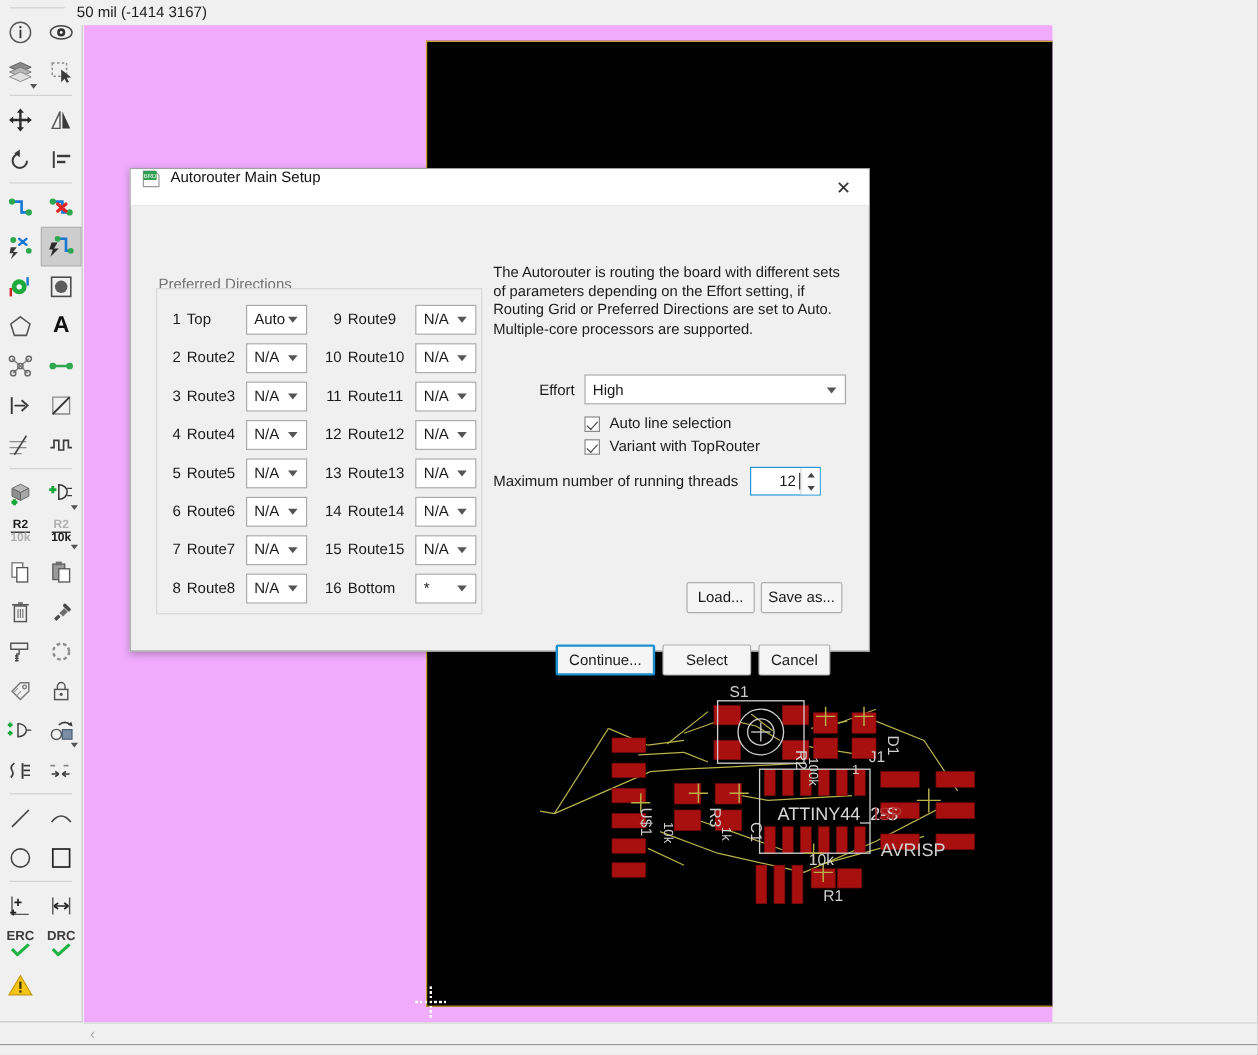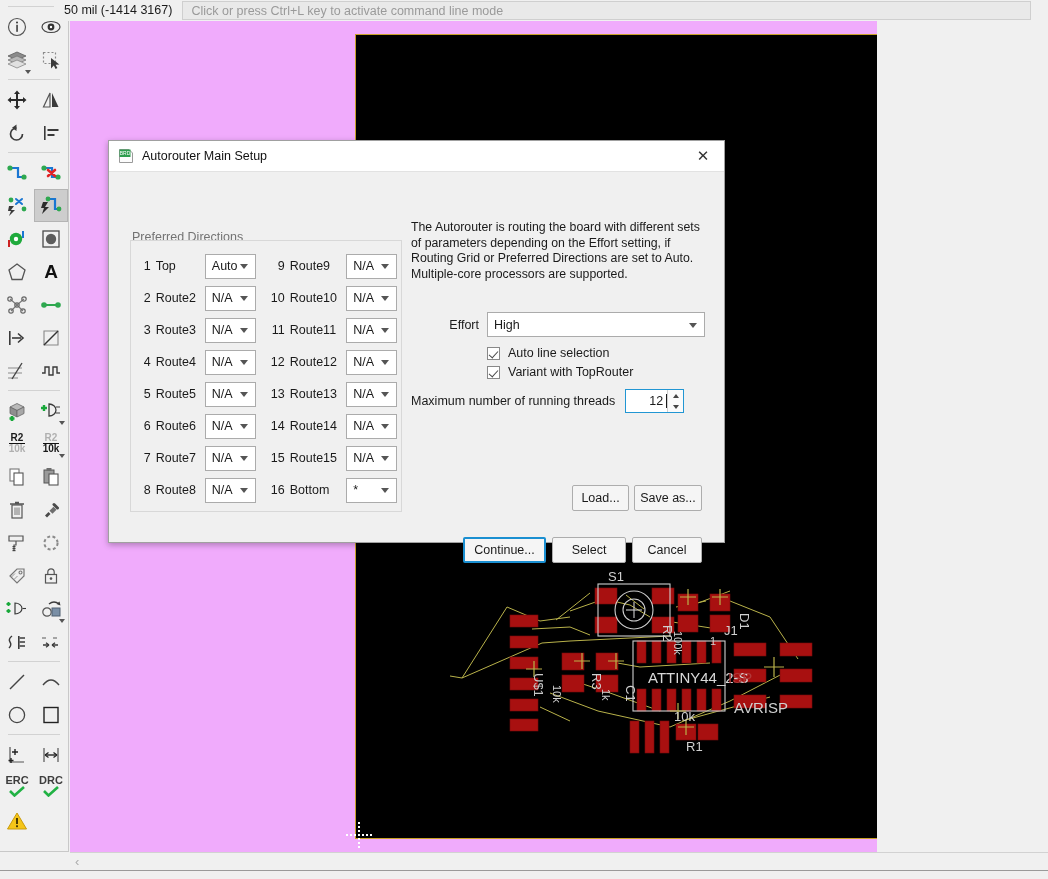--- a/index.html
+++ b/index.html
@@ -106,21 +106,21 @@
   
   .dialog {
     position: absolute; left: 108px; top: 140px;
     width: 617px; height: 403px;
     background: #f0f0f0;
     border: 1px solid #a0a0a0;
     box-shadow: 0 2px 6px rgba(0,0,0,0.28);
   }
   .dlg-title {
     height: 31px; background: #ffffff;
-    display: flex; align-items: center;
+    display: flex; 
     padding-left: 9px;
     border-bottom: 1px solid #e2e2e2;
   }
   .dlg-icon { width: 16px; height: 16px; margin-right: 8px; flex: 0 0 auto; }
   .dlg-title-text { font-size: 12.5px; color: #111; }
   .dlg-close {
     margin-left: auto; width: 42px; height: 31px;
     display: flex; align-items: center; justify-content: center;
     font-size: 15px; color: #333; cursor: default;
   }
@@ -245,21 +245,21 @@
   .btn-saveas {
     position: absolute; left: 525px; top: 313px; width: 68px;
   }
   .btn-continue {
     position: absolute; left: 354px; top: 365px; width: 83px;
   }
   .btn-select {
     position: absolute; left: 443px; top: 365px; width: 74px;
   }
   .btn-cancel {
-    position: absolute; left: 523px; top: 365px; width: 70px;
+    position: absolute; left: 523px; top: 365px; width: 60px;
   }
 </style>
 </head>
 <body>
 
 <div id="app">
 
   <div class="left-toolbar">
     <div class="tb-sep" style="margin-top:6px;"></div>
 
@@ -657,23 +657,20 @@
             <rect x="10.1" y="7" width="1.8" height="6" fill="#3a2d00"></rect>
             <rect x="10.1" y="14.3" width="1.8" height="1.9" fill="#3a2d00"></rect>
           </svg>
       </div>
       <div class="tb-cell"></div>
     </div>
   </div>
 
   <div class="topbar">
     <div class="coord-readout">50 mil (-1414 3167)</div>
-    <div class="cmdline">
-      <span>Click or press Ctrl+L key to activate command line mode</span>
-    </div>
   </div>
 
   <div class="canvas">
     <div class="board"></div>
 
     <svg class="pcb" viewBox="0 0 978 831">
       <g stroke="#b9b24a" stroke-width="1" fill="none">
         <path d="M392 657 L380 655 M392 657 L440 636"></path>
         <path d="M392 657 L437 586"></path>
         <path d="M437 586 L470 600"></path>

